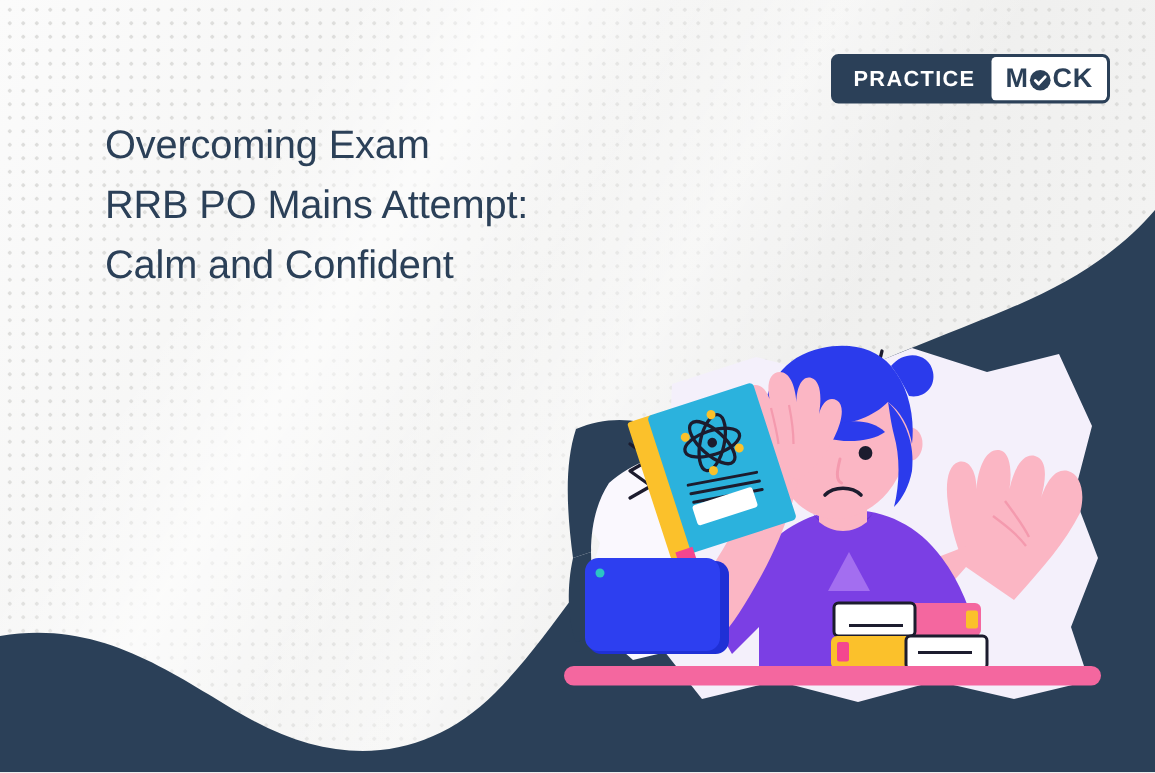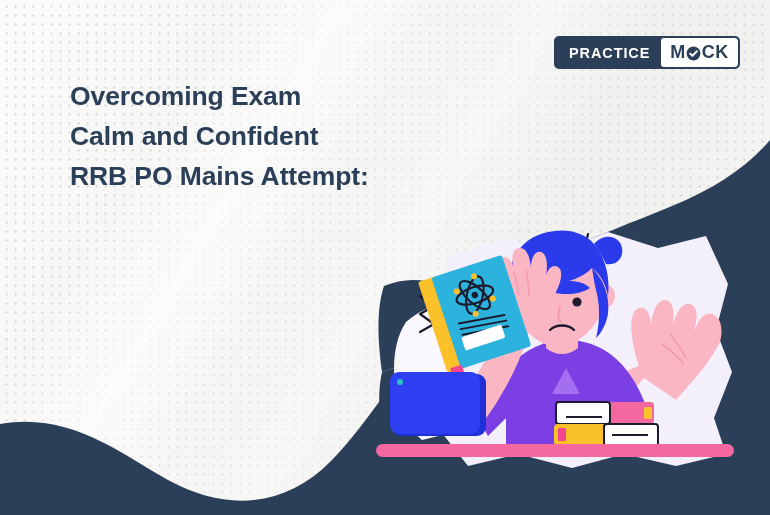--- a/index.html
+++ b/index.html
@@ -65,21 +65,21 @@
     display:flex;align-items:center;
     color:#2b4058;font-size:18px;font-weight:800;letter-spacing:.4px;
   }
   .mock-o{display:inline-block;width:15px;height:15px;margin:0 .5px;position:relative;top:1px;}
   
   .headline{
     position:absolute;left:70px;top:76px;
     width:420px;
     color:#2b4058;
     font-size:26.5px;
-    font-weight:700;
+    font-weight:400;
     line-height:40px;
     letter-spacing:-.1px;
   }
   .headline span{display:block;white-space:nowrap;}
   
   .illo{position:absolute;left:376px;top:222px;width:394px;height:293px;}
 </style>
 </head>
 <body>
 
@@ -109,22 +109,22 @@
           <circle cx="10" cy="10" r="9.2" fill="#2b4058"></circle>
           <path d="M5.6 10.2 L8.6 13.2 L14.4 7.0" stroke="#ffffff" stroke-width="2.6" fill="none" stroke-linecap="round" stroke-linejoin="round"></path>
         </svg>
         <span>CK</span>
       </span>
     </div>
   </div>
 
   <div class="headline">
     <span>Overcoming Exam</span>
+    <span>RRB PO Mains Attempt:</span>
     <span>Calm and Confident</span>
-    <span>RRB PO Mains Attempt:</span>
   </div>
 
   <svg class="illo" viewBox="0 0 394 293">
 
     <g>
       <path d="M72,34 L128,16 L182,30 L232,10 L282,26 L330,14 L352,62
                L340,108 L356,150 L338,196 L350,232 L300,244 L248,232
                L196,246 L142,232 L92,244 L62,206 L74,160 L54,120
                L70,78 Z" fill="#f4f0fb"></path>
       <path d="M18,88 L68,70 L96,104 L78,160 L96,206 L46,218 L10,186

